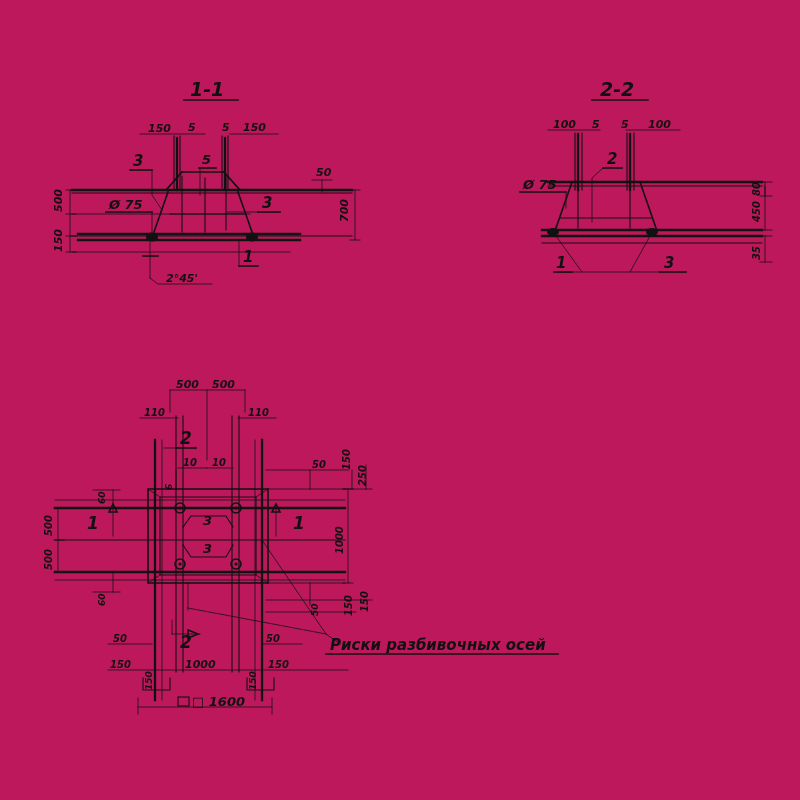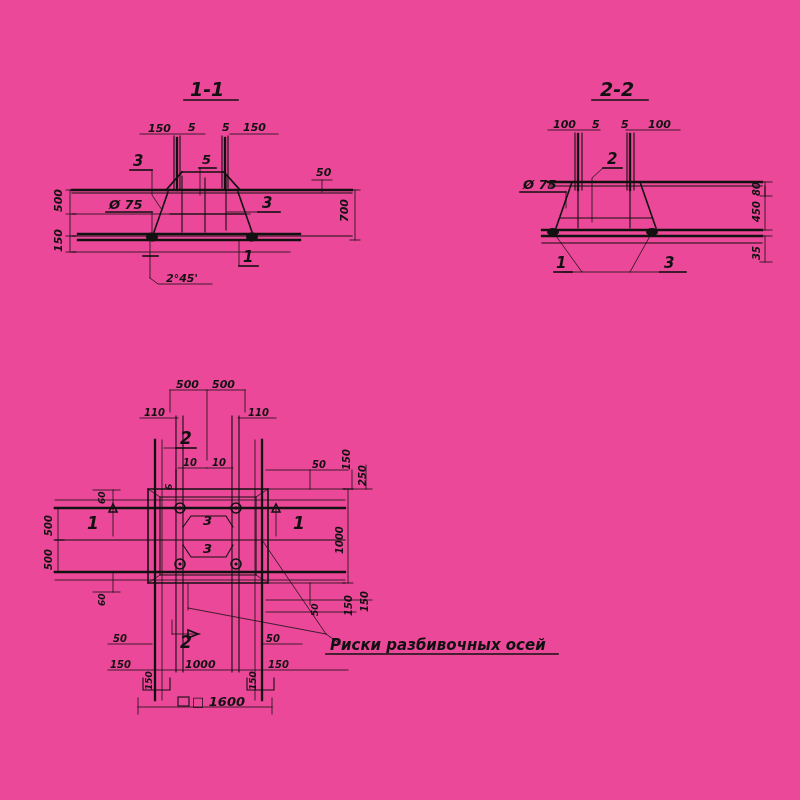--- a/index.html
+++ b/index.html
@@ -11,21 +11,21 @@
   body {
     width: 800px;
     height: 800px;
     overflow: hidden;
     font-family: "DejaVu Sans", sans-serif;
   }
   #sheet {
     position: relative;
     width: 800px;
     height: 800px;
-    background: #ec4899;
+    background: #be185d;
   }
   svg.draw {
     position: absolute;
     top: 0;
     left: 0;
     width: 800px;
     height: 800px;
   }
   
   .ln      { stroke: #111111; stroke-width: 1.1; fill: none; stroke-linecap: square; }

